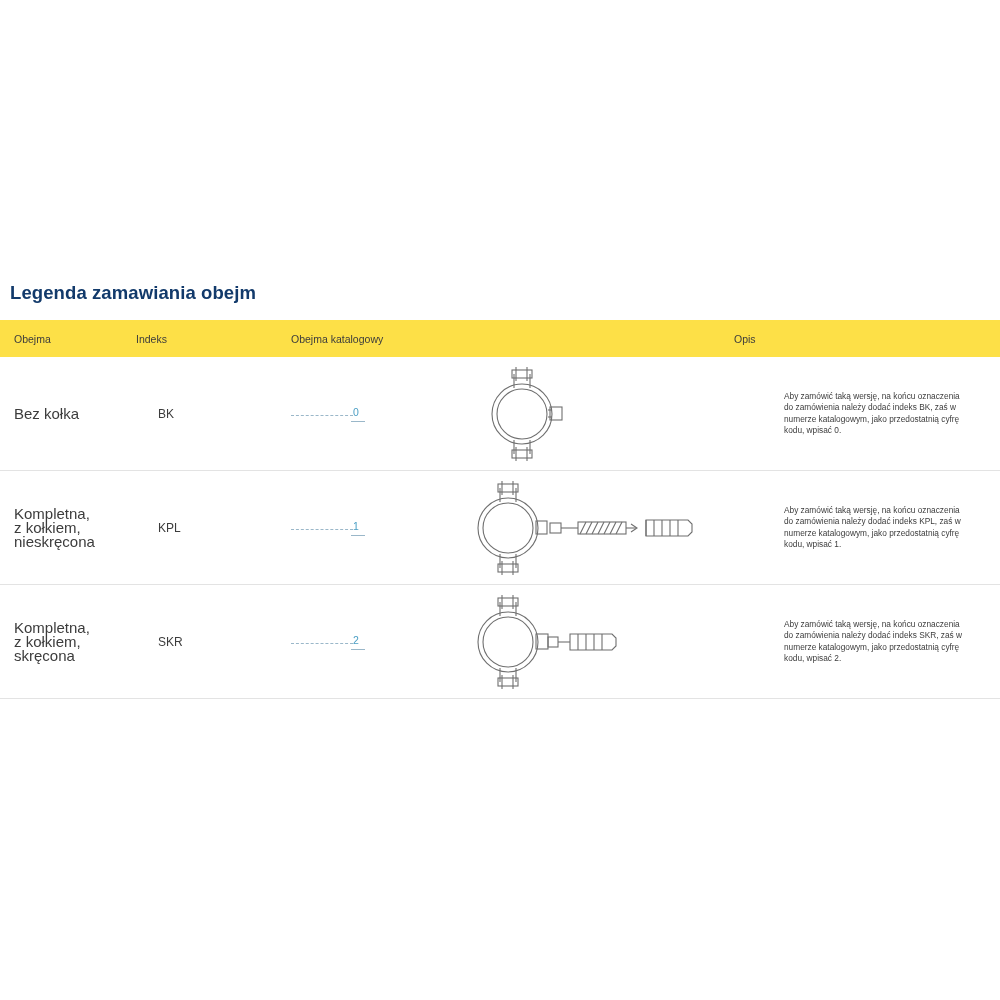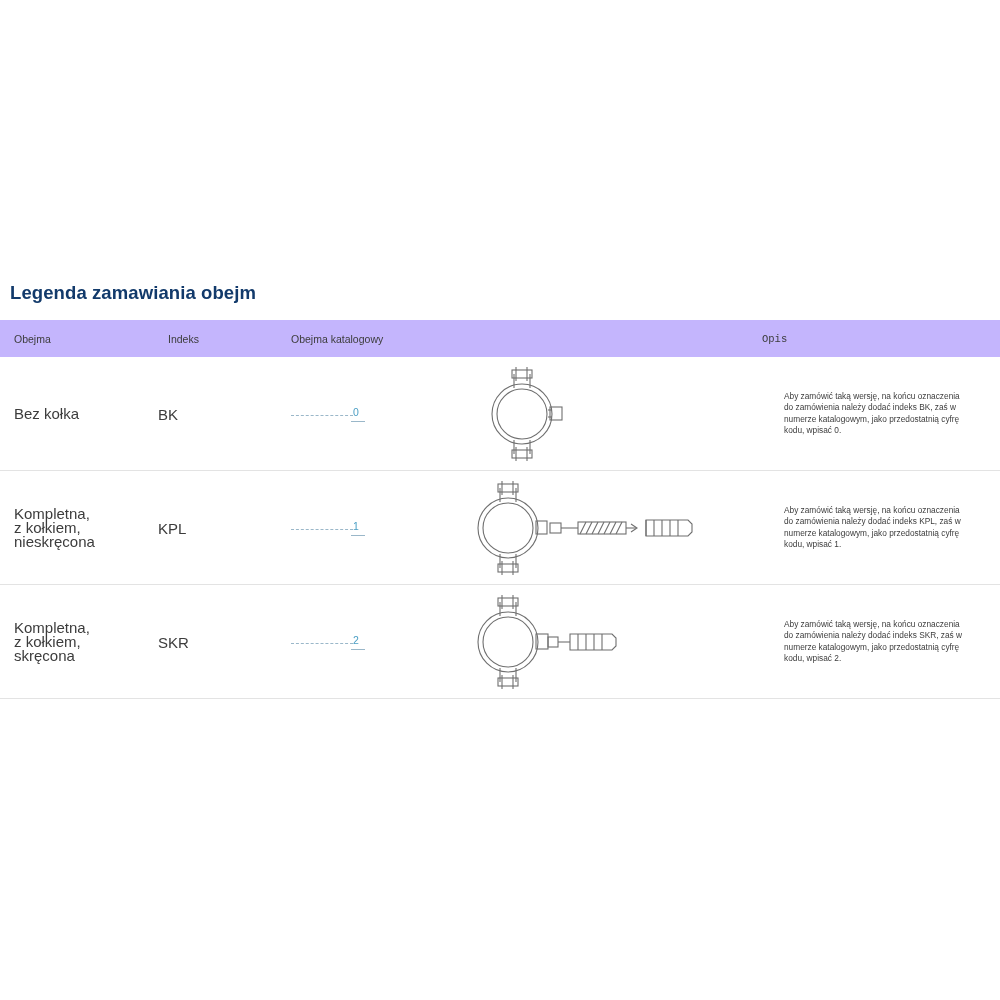--- a/index.html
+++ b/index.html
@@ -31,34 +31,34 @@
     color: #123a6b;
     letter-spacing: 0.1px;
   }
   .table {
     position: absolute;
     left: 0;
     top: 320px;
     width: 1000px;
   }
   .thead {
-    background: #c4b5fd;
+    background: #fde047;
     height: 37px;
     position: relative;
   }
   .thead .th {
     position: absolute;
     top: 13px;
     font-size: 10.5px;
     color: #3c3c3c;
   }
   .th-obejma { left: 14px; }
-  .th-indeks { left: 168px; }
+  .th-indeks { left: 136px; }
   .th-numer  { left: 291px; }
-  .th-opis   { left: 762px; font-family: Liberation Mono, monospace; }
+  .th-opis   { left: 734px; }
 
   .row {
     position: relative;
     height: 113px;
     border-bottom: 1px solid #e3e3e3;
   }
   .row:last-child { border-bottom: 1px solid #e3e3e3; }
 
   .cell-obejma {
     position: absolute;
@@ -68,21 +68,21 @@
     font-size: 15px;
     line-height: 14px;
     color: #3c3c3c;
     width: 120px;
   }
   .cell-indeks {
     position: absolute;
     left: 158px;
     top: 50%;
     transform: translateY(-50%);
-    font-size: 15px;
+    font-size: 12px;
     color: #3c3c3c;
   }
   .cell-numer {
     position: absolute;
     left: 291px;
     top: 50%;
     transform: translateY(-50%);
     width: 110px;
     height: 16px;
   }

